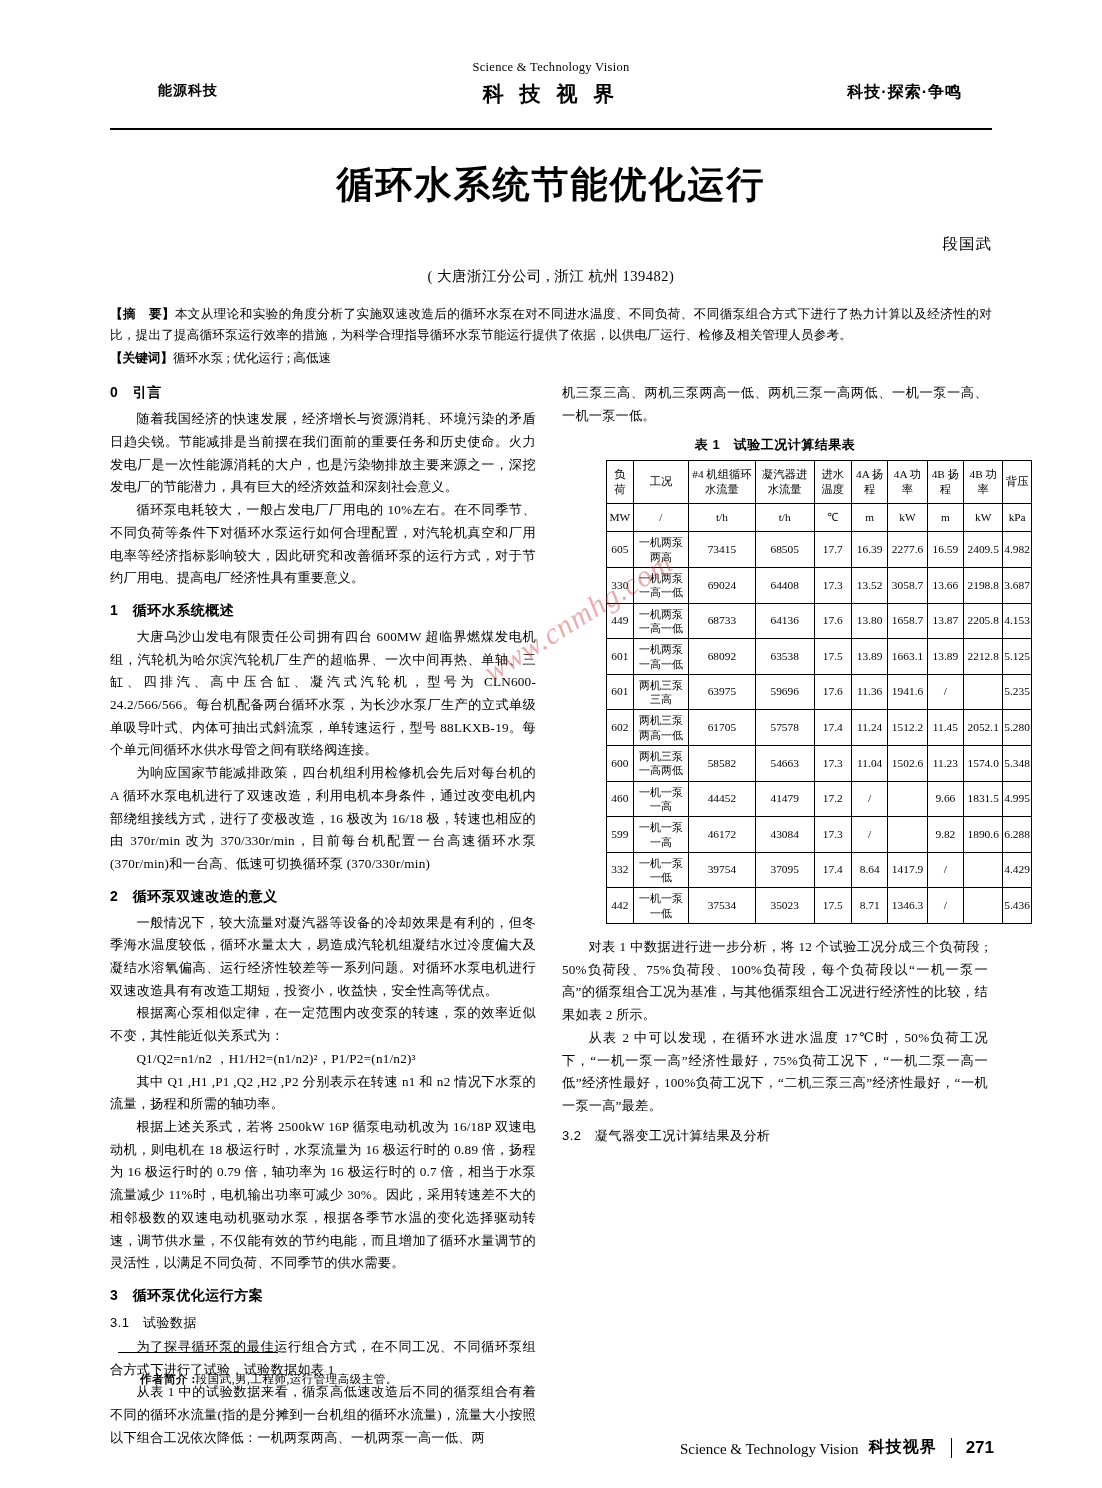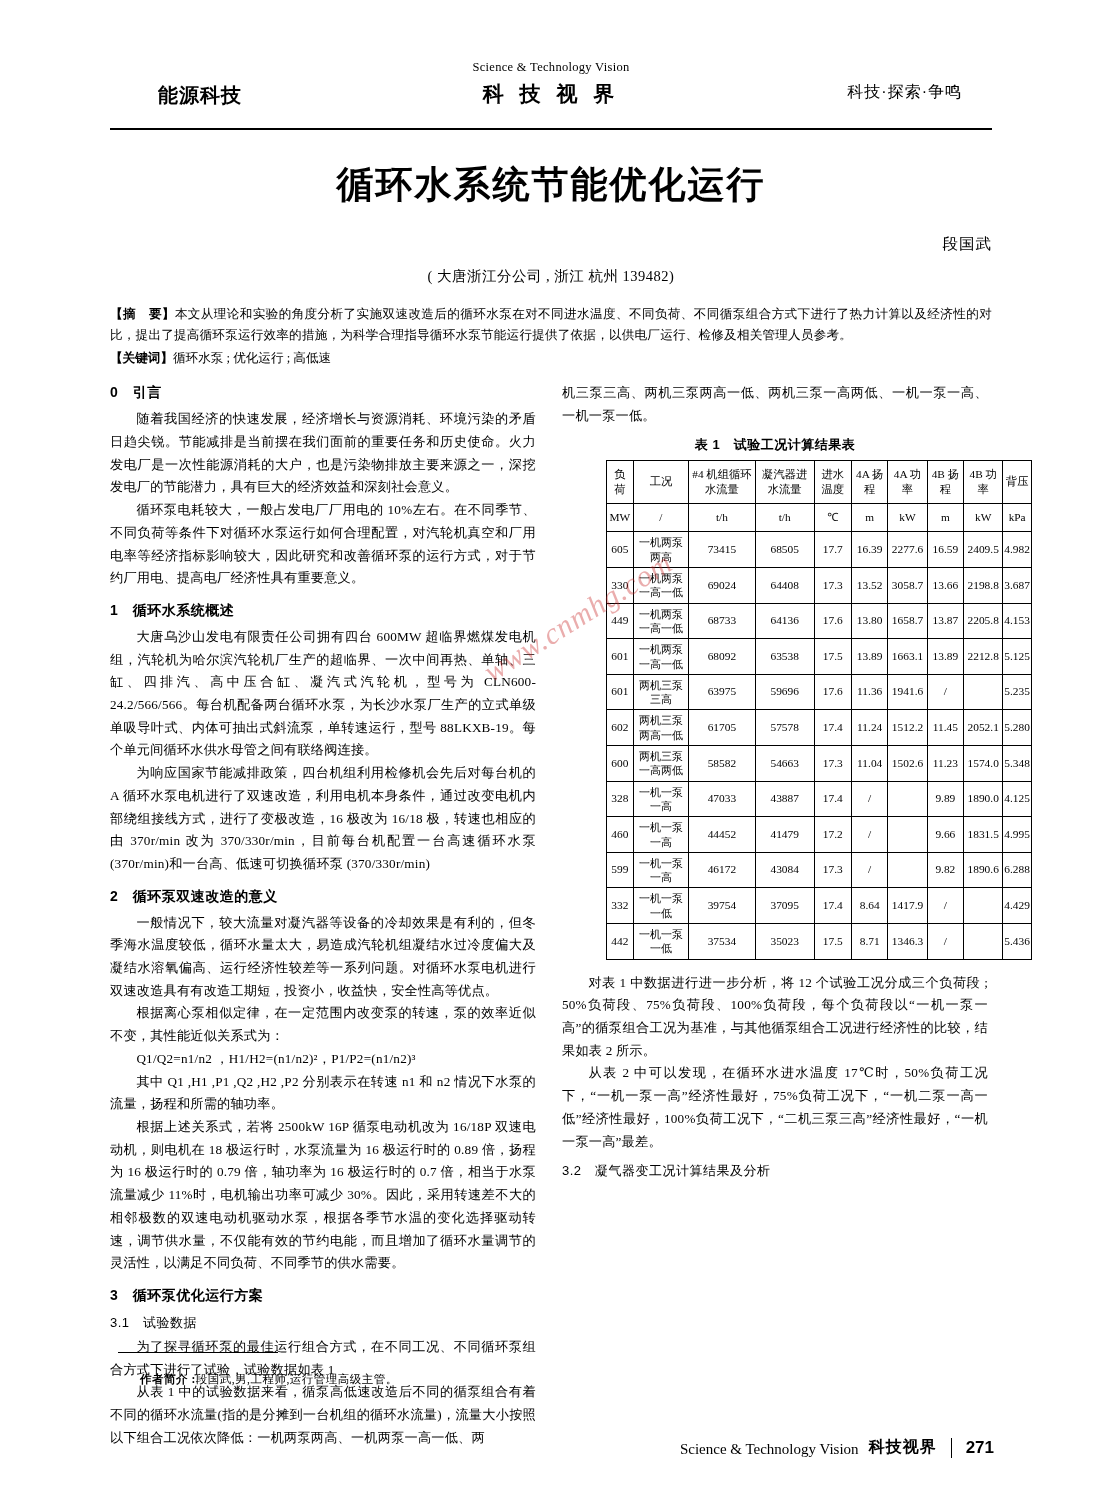--- a/index.html
+++ b/index.html
@@ -18,38 +18,38 @@
     padding:60px 110px 0 110px;
   }
   
   .runhead{
     position:relative;
     height:62px;
   }
   .rh-left{
     position:absolute;left:48px;top:22px;
     font-family:"Liberation Sans","DejaVu Sans",sans-serif;
-    font-weight:bold;font-size:20px;letter-spacing:1px;
+    font-weight:bold;font-size:14px;letter-spacing:1px;
   }
   .rh-center{
     position:absolute;left:0;right:0;top:0;text-align:center;
   }
   .rh-c1{
     font-family:"Liberation Serif",serif;
     font-size:12.5px;letter-spacing:.3px;
   }
   .rh-c2{
     font-family:"Liberation Sans","DejaVu Sans",sans-serif;
     font-weight:bold;font-size:21px;letter-spacing:5px;
     margin-top:5px;
   }
   .rh-right{
     position:absolute;right:30px;top:22px;
     font-family:"Liberation Sans","DejaVu Sans",sans-serif;
-    font-weight:normal;font-size:16px;letter-spacing:1px;
+    font-weight:bold;font-size:16px;letter-spacing:1px;
   }
   .rule{
     border-top:2.2px solid #000;
     margin-top:6px;
   }
   
   .title{
     text-align:center;
     font-family:"Liberation Sans","DejaVu Sans",sans-serif;
     font-weight:bold;
@@ -351,32 +351,20 @@
             <td>58582</td>
             <td>54663</td>
             <td>17.3</td>
             <td>11.04</td>
             <td>1502.6</td>
             <td>11.23</td>
             <td>1574.0</td>
             <td>5.348</td>
           </tr>
           <tr>
-            <td>328</td>
-            <td class="cond">一机一泵一高</td>
-            <td>47033</td>
-            <td>43887</td>
-            <td>17.4</td>
-            <td>/</td>
-            <td></td>
-            <td>9.89</td>
-            <td>1890.0</td>
-            <td>4.125</td>
-          </tr>
-          <tr>
             <td>460</td>
             <td class="cond">一机一泵一高</td>
             <td>44452</td>
             <td>41479</td>
             <td>17.2</td>
             <td>/</td>
             <td></td>
             <td>9.66</td>
             <td>1831.5</td>
             <td>4.995</td>

